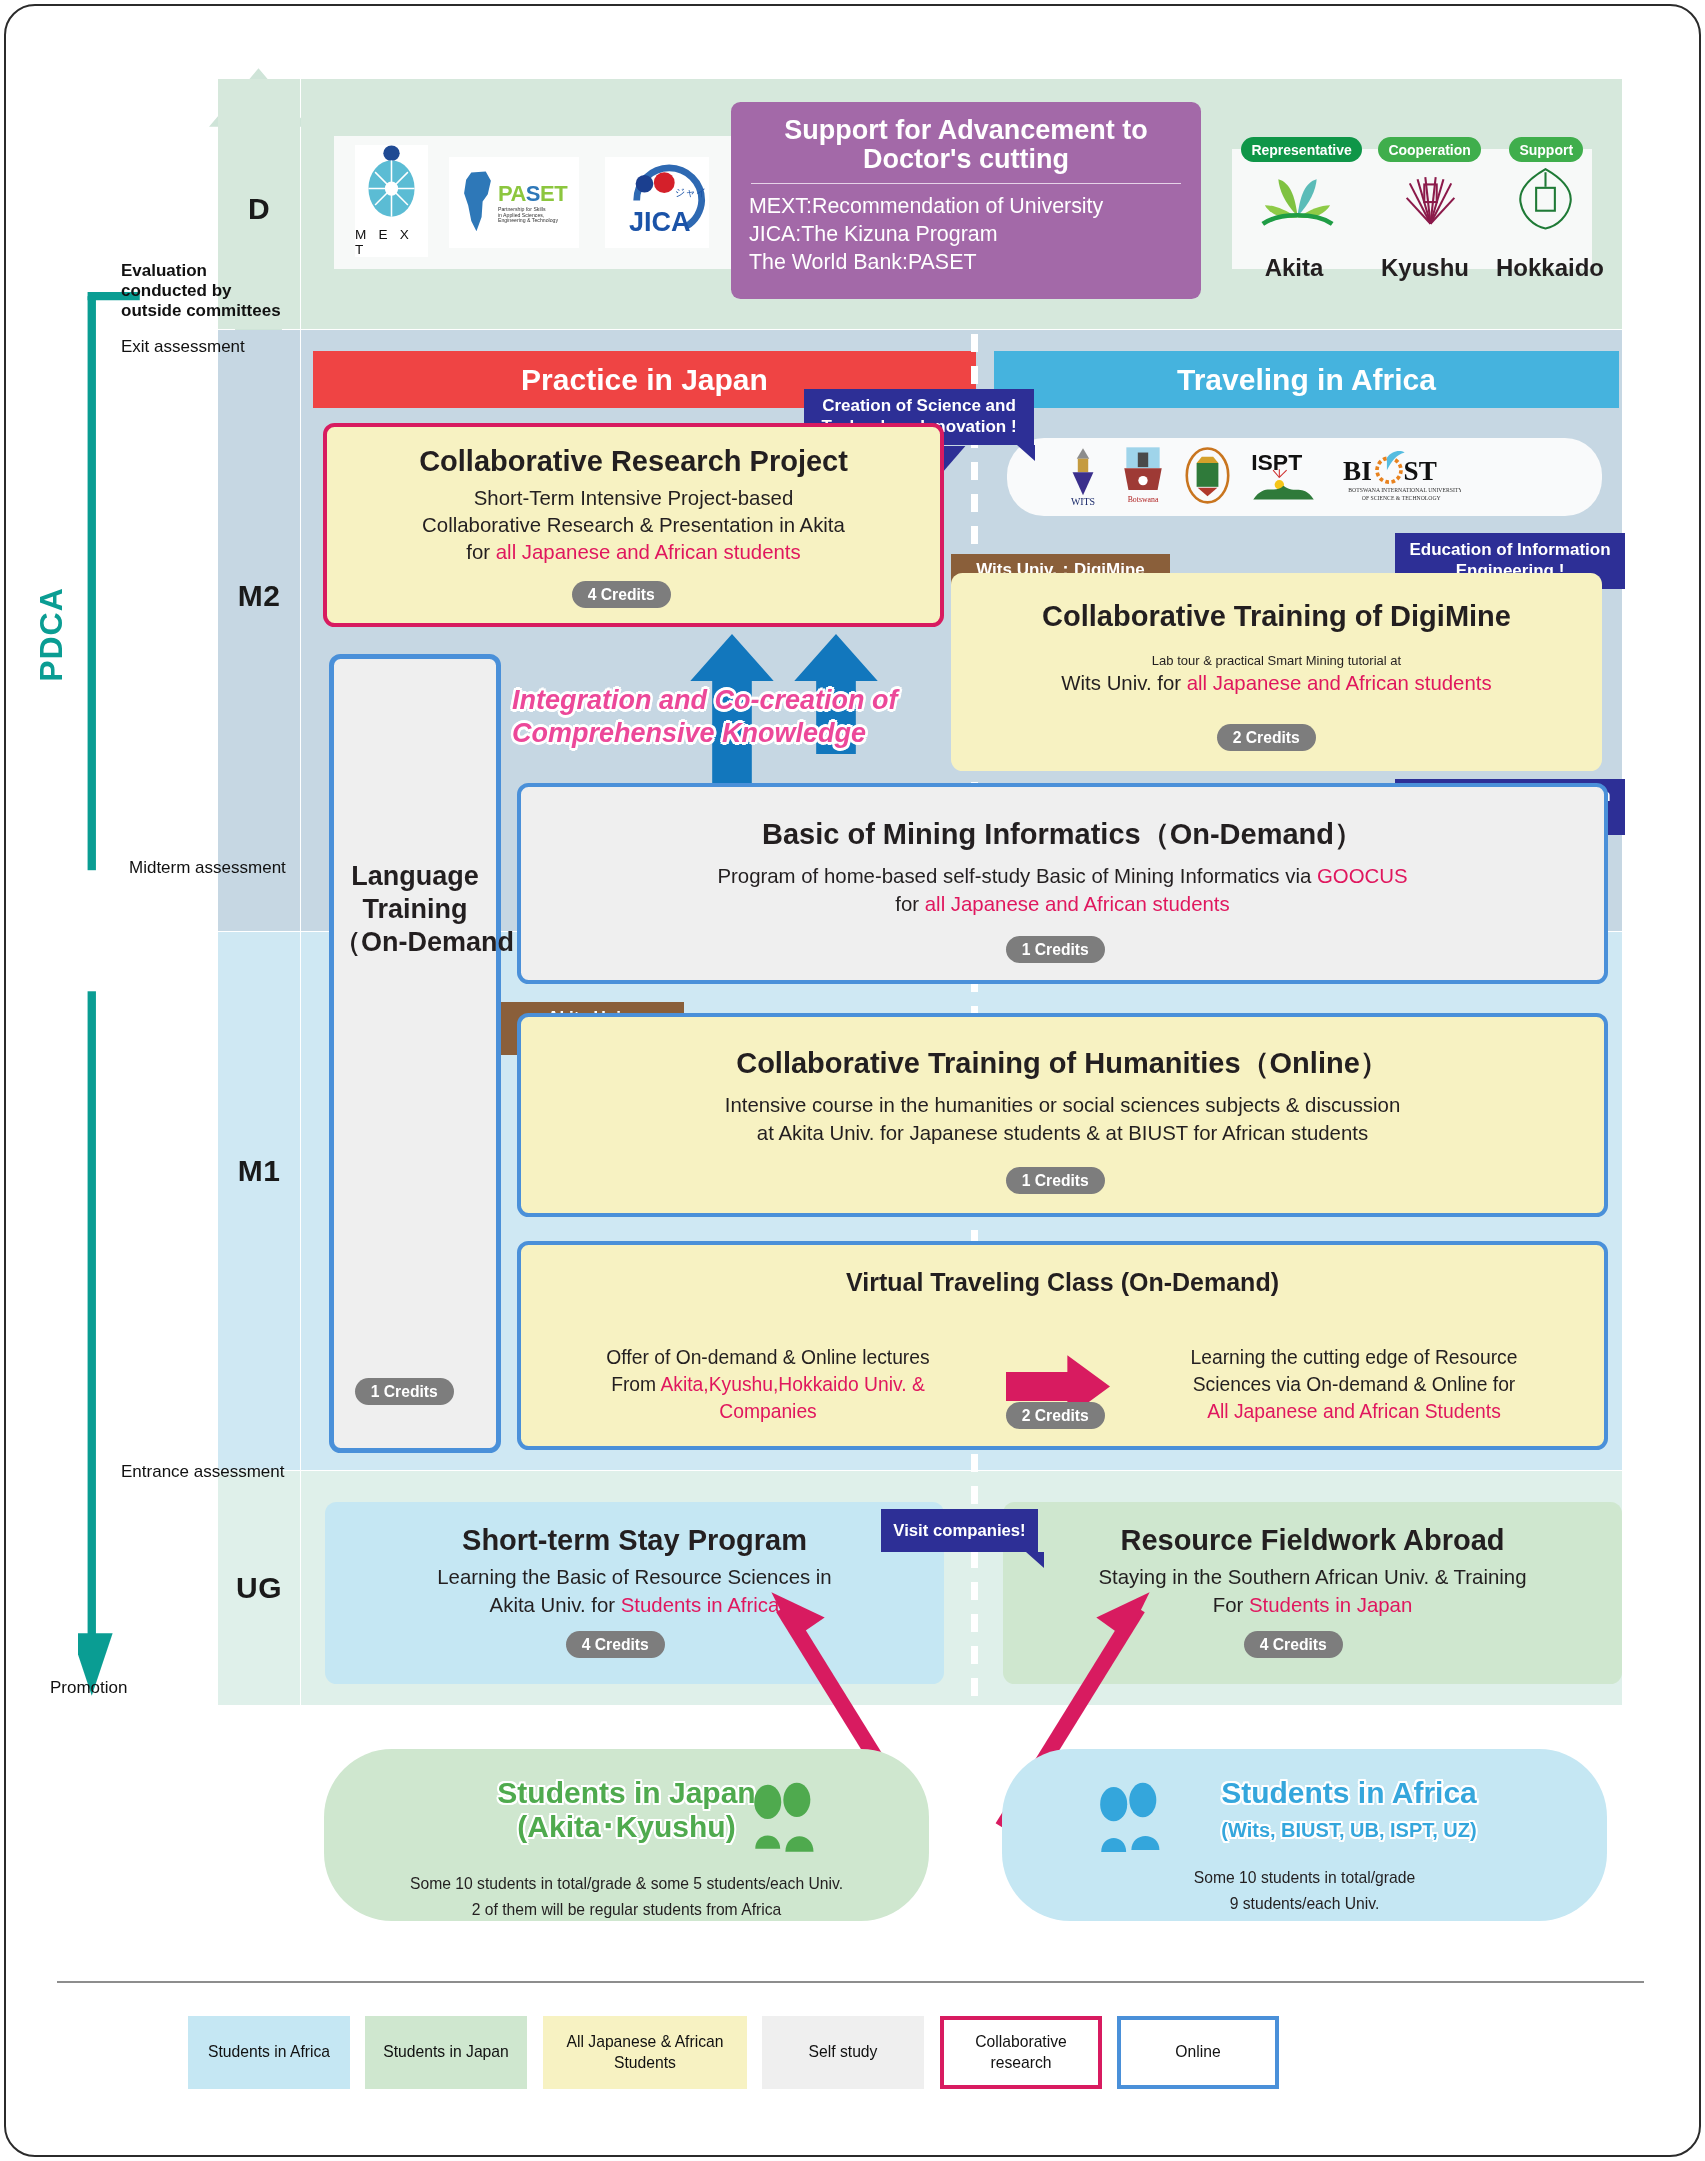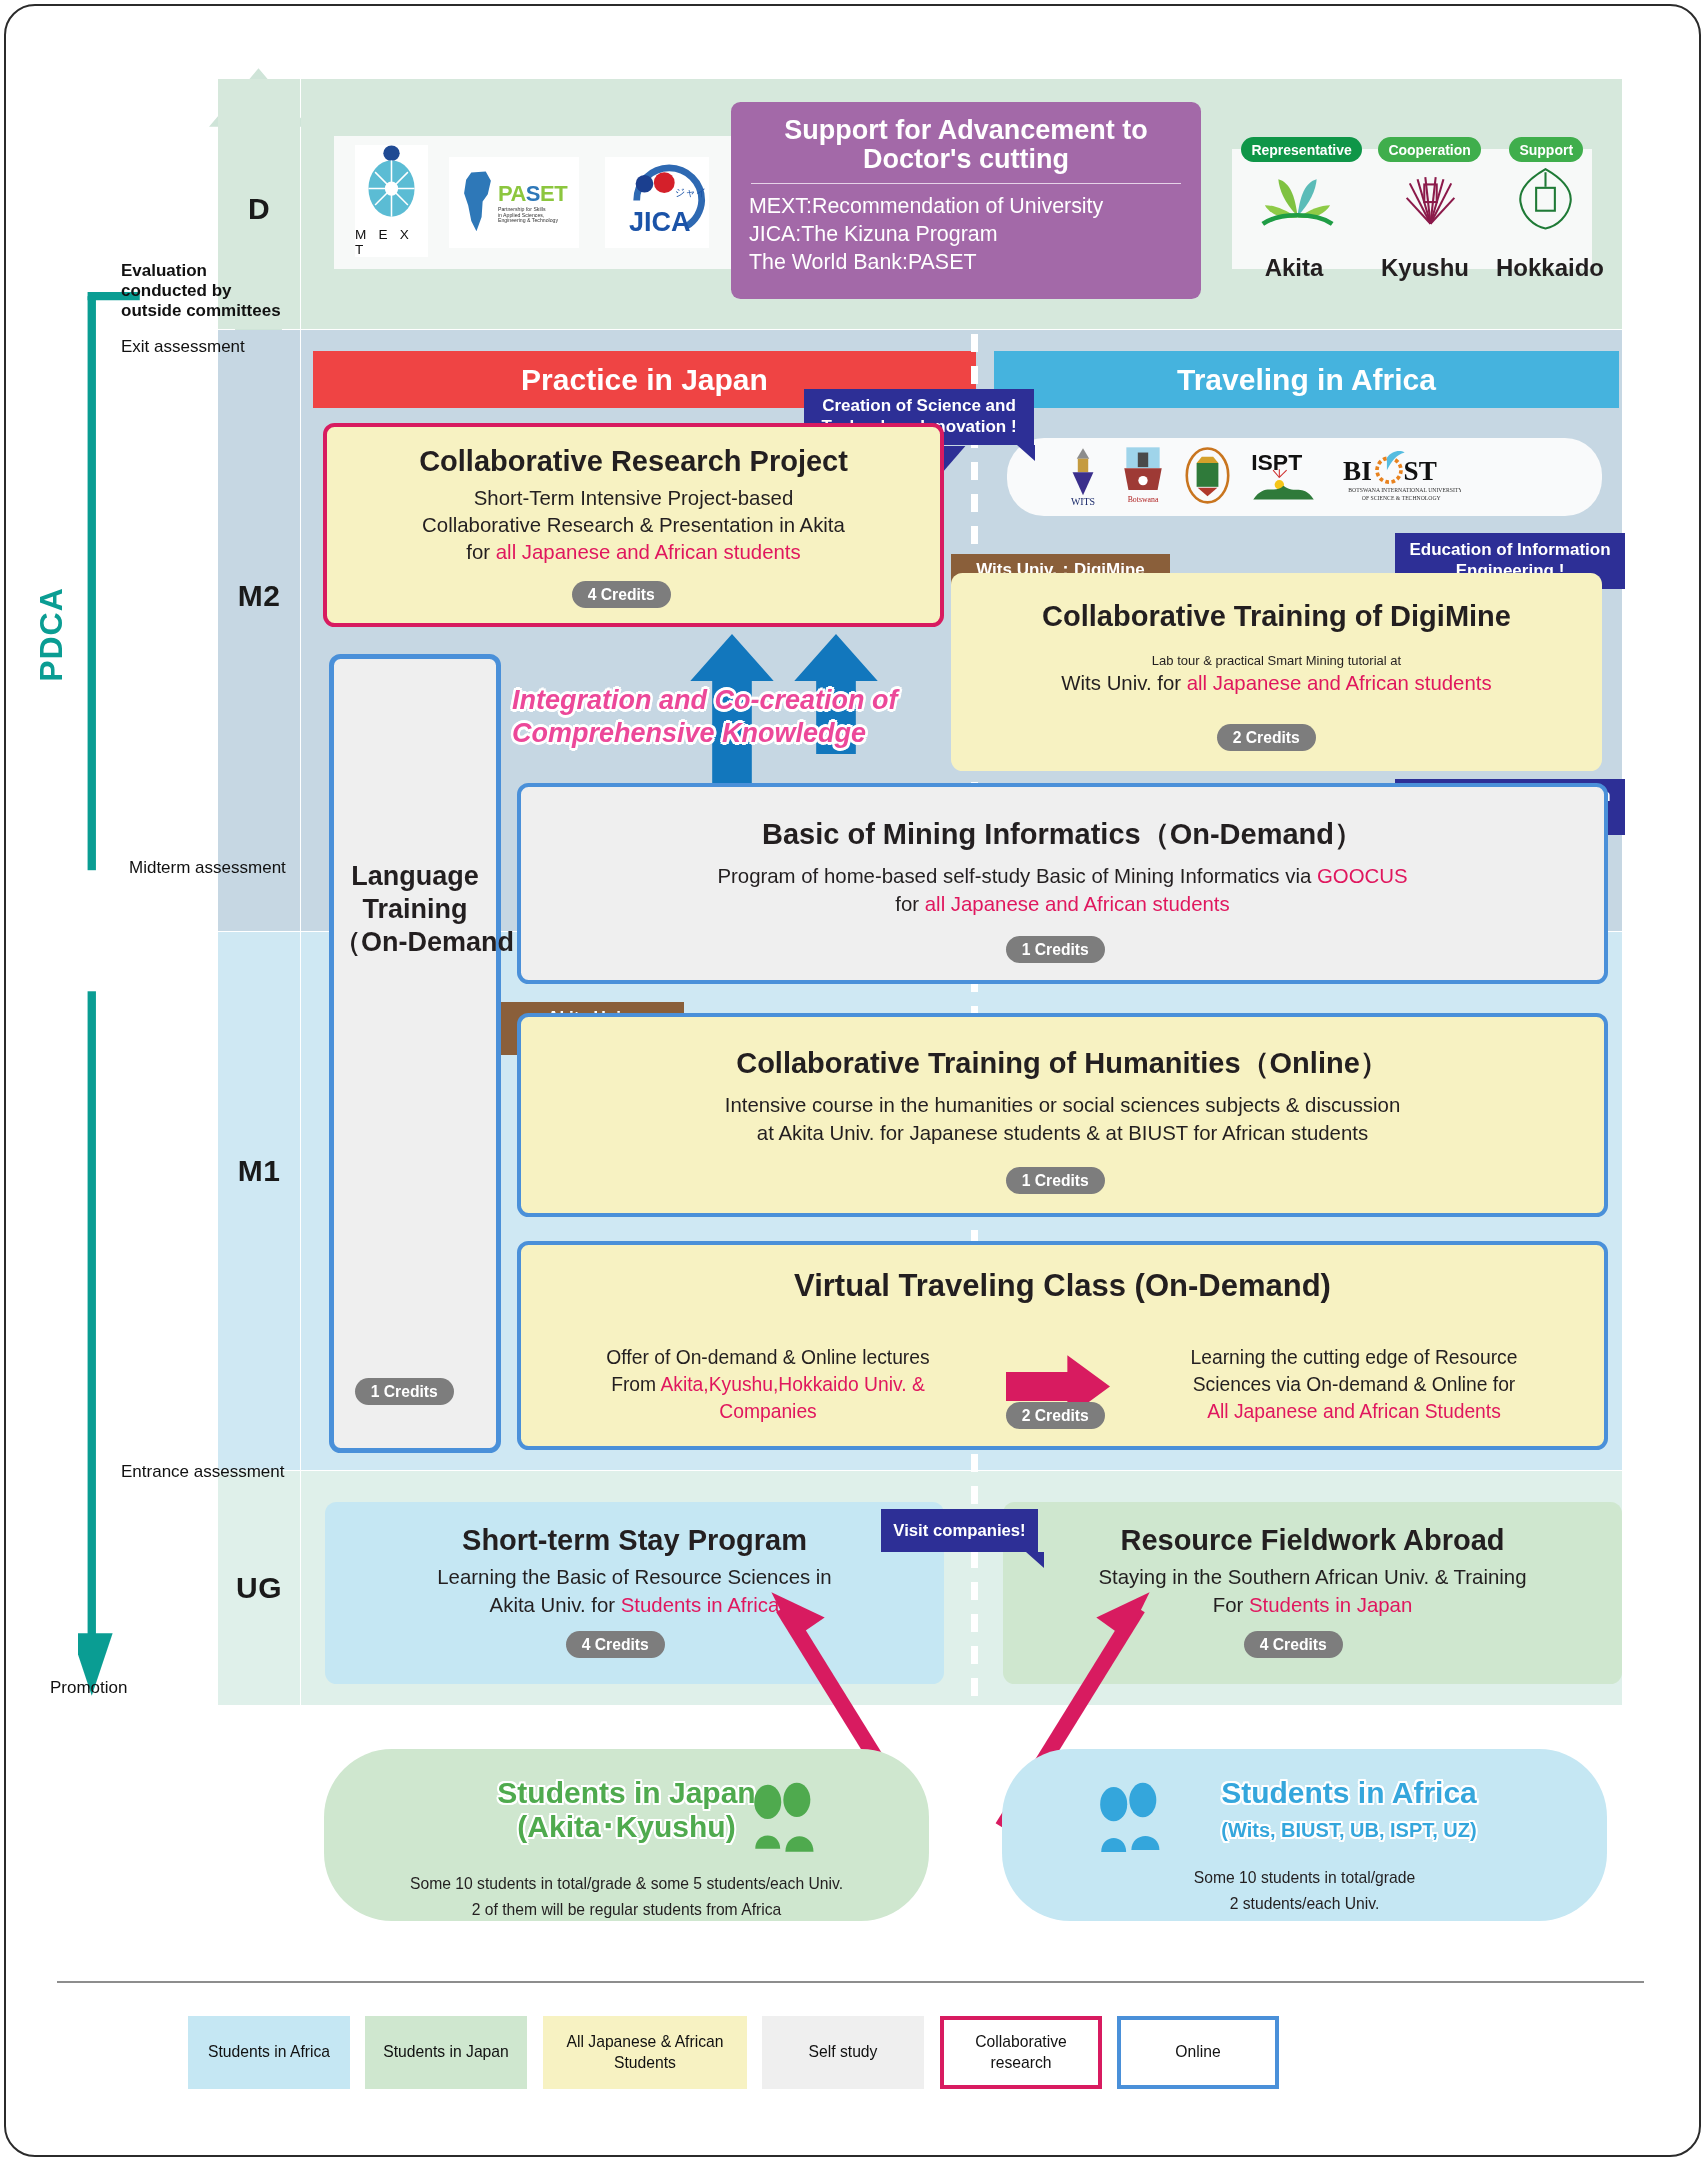--- a/index.html
+++ b/index.html
@@ -355,21 +355,21 @@
 </div>
 
 <div class="card" style="left:517px; top:1013px; width:1091px; height:204px; background:#f7f2c2; border:4.7px solid #4a90d9;">
   <h3 style="font-size:29px; margin-top:27px;">Collaborative Training of Humanities（Online）</h3>
   <p style="font-size:20.4px; margin-top:8.4px; line-height:1.35;">Intensive course in the humanities or social sciences subjects &amp; discussion</p>
   <p class="pink" style="font-size:20.4px; line-height:1.35;">at Akita Univ. for Japanese students &amp; at BIUST for African students</p>
   <div class="credit" style="left:485px; top:150px;">1 Credits</div>
 </div>
 
 <div class="card" style="left:517px; top:1241px; width:1091px; height:209px; background:#f7f2c2; border:4.7px solid #4a90d9;">
-  <h3 style="font-size:31px; margin-top:23px;">Virtual Traveling Class  (On-Demand)</h3>
+  <h3 style="font-size:25px; margin-top:23px;">Virtual Traveling Class  (On-Demand)</h3>
   <div class="abs" style="left:38px; top:99px; width:418px; text-align:center; font-size:19.3px; line-height:1.4;">
     <div>Offer of On-demand &amp; Online lectures</div>
     <div><span>From </span><span class="pink">Akita,Kyushu,Hokkaido Univ. &amp;</span></div>
     <div class="pink">Companies</div>
   </div>
   <svg class="abs" style="left:485px; top:110px; width:104px; height:63px;" viewBox="0 0 200 120">
     <polygon points="0,32 118,32 118,0 200,60 118,120 118,88 0,88" fill="#d81b60"></polygon>
   </svg>
   <div class="abs" style="left:611px; top:99px; width:444px; text-align:center; font-size:19.3px; line-height:1.4;">
     <div>Learning the cutting edge of Resource</div>
@@ -424,21 +424,21 @@
     <ellipse cx="34" cy="44" rx="26" ry="33" fill="#34a6dc"></ellipse>
     <ellipse cx="90" cy="36" rx="26" ry="33" fill="#34a6dc"></ellipse>
     <path d="M10 136 C10 100 58 100 58 136 Z" fill="#34a6dc"></path>
     <path d="M68 132 C68 96 122 96 122 132 Z" fill="#34a6dc"></path>
   </svg>
   <h3 style="margin-top:27px; margin-left:89px; color:#34a6dc;">
     <span>Students in Africa</span><br>
     <span class="sub">(Wits, BIUST, UB, ISPT, UZ)</span>
   </h3>
   <p style="margin-top:21px;">Some 10 students in total/grade</p>
-  <p>2 students/each Univ.</p>
+  <p>9 students/each Univ.</p>
 </div>
 
 <div class="legend-rule"></div>
 <div class="lg" style="left:188px; top:2016px; width:162px; background:#c5e7f3;">Students in Africa</div>
 <div class="lg" style="left:365px; top:2016px; width:162px; background:#cfe7cf;">Students in Japan</div>
 <div class="lg" style="left:543px;top:2016px; width:204px; background:#f7f2c2;">All Japanese &amp; African Students</div>
 <div class="lg" style="left:762px;top:2016px; width:162px; background:#efefef;">Self study</div>
 <div class="lg" style="left:940px;top:2016px; width:162px; background:#fff; border:4.7px solid #d81b60;">Collaborative research</div>
 <div class="lg" style="left:1117px;top:2016px; width:162px; background:#fff; border:4.7px solid #4a90d9;">Online</div>
 

